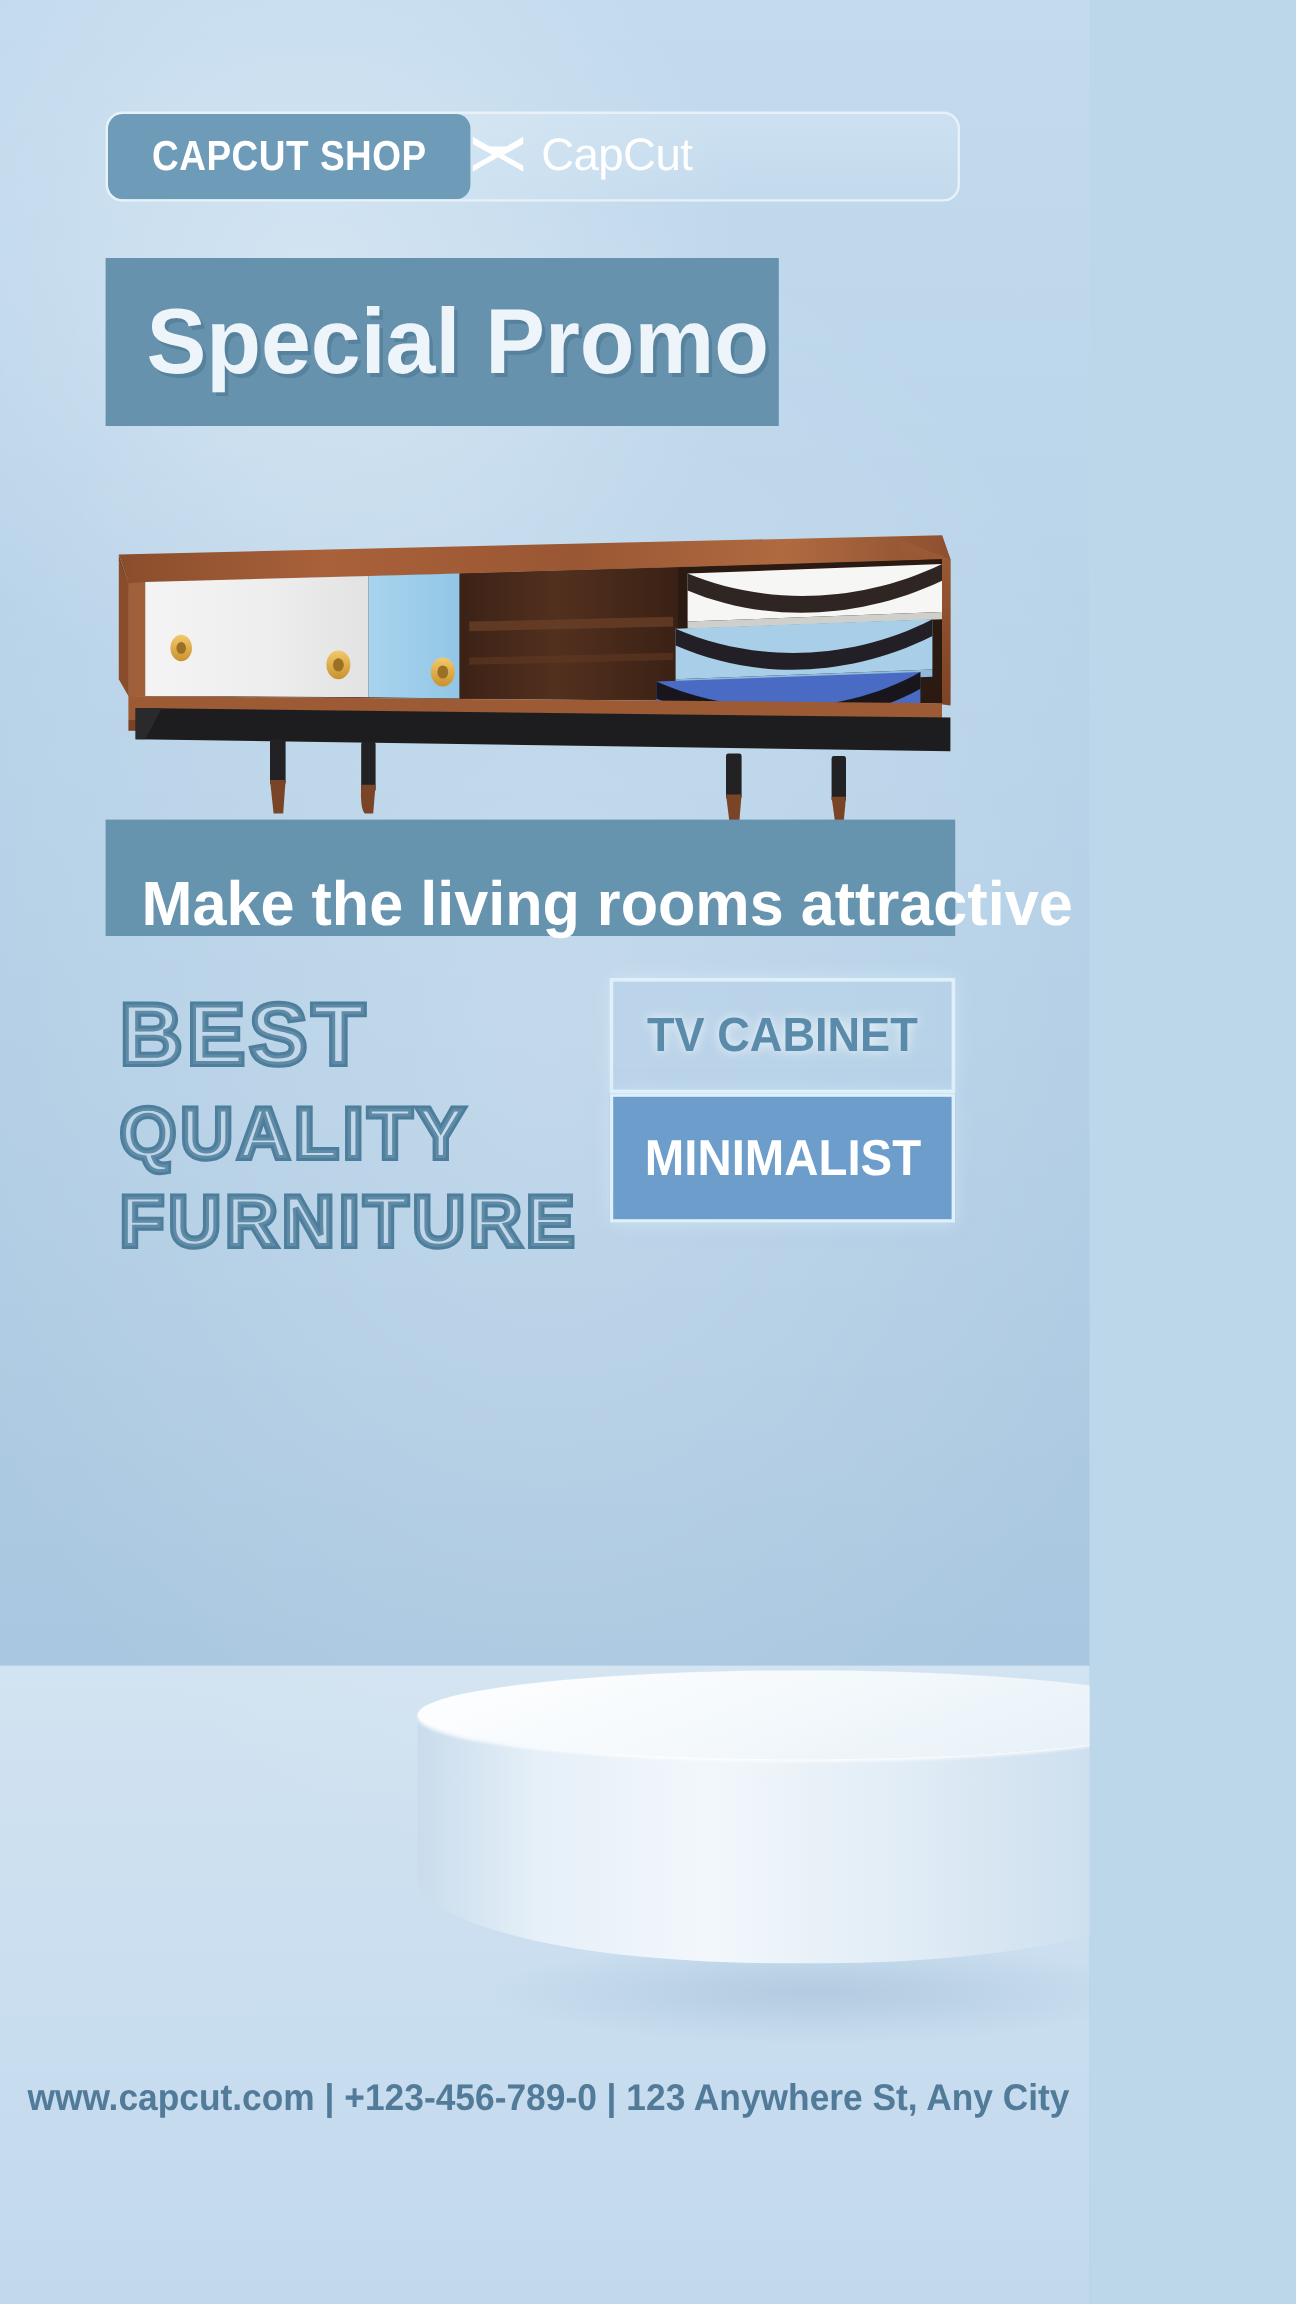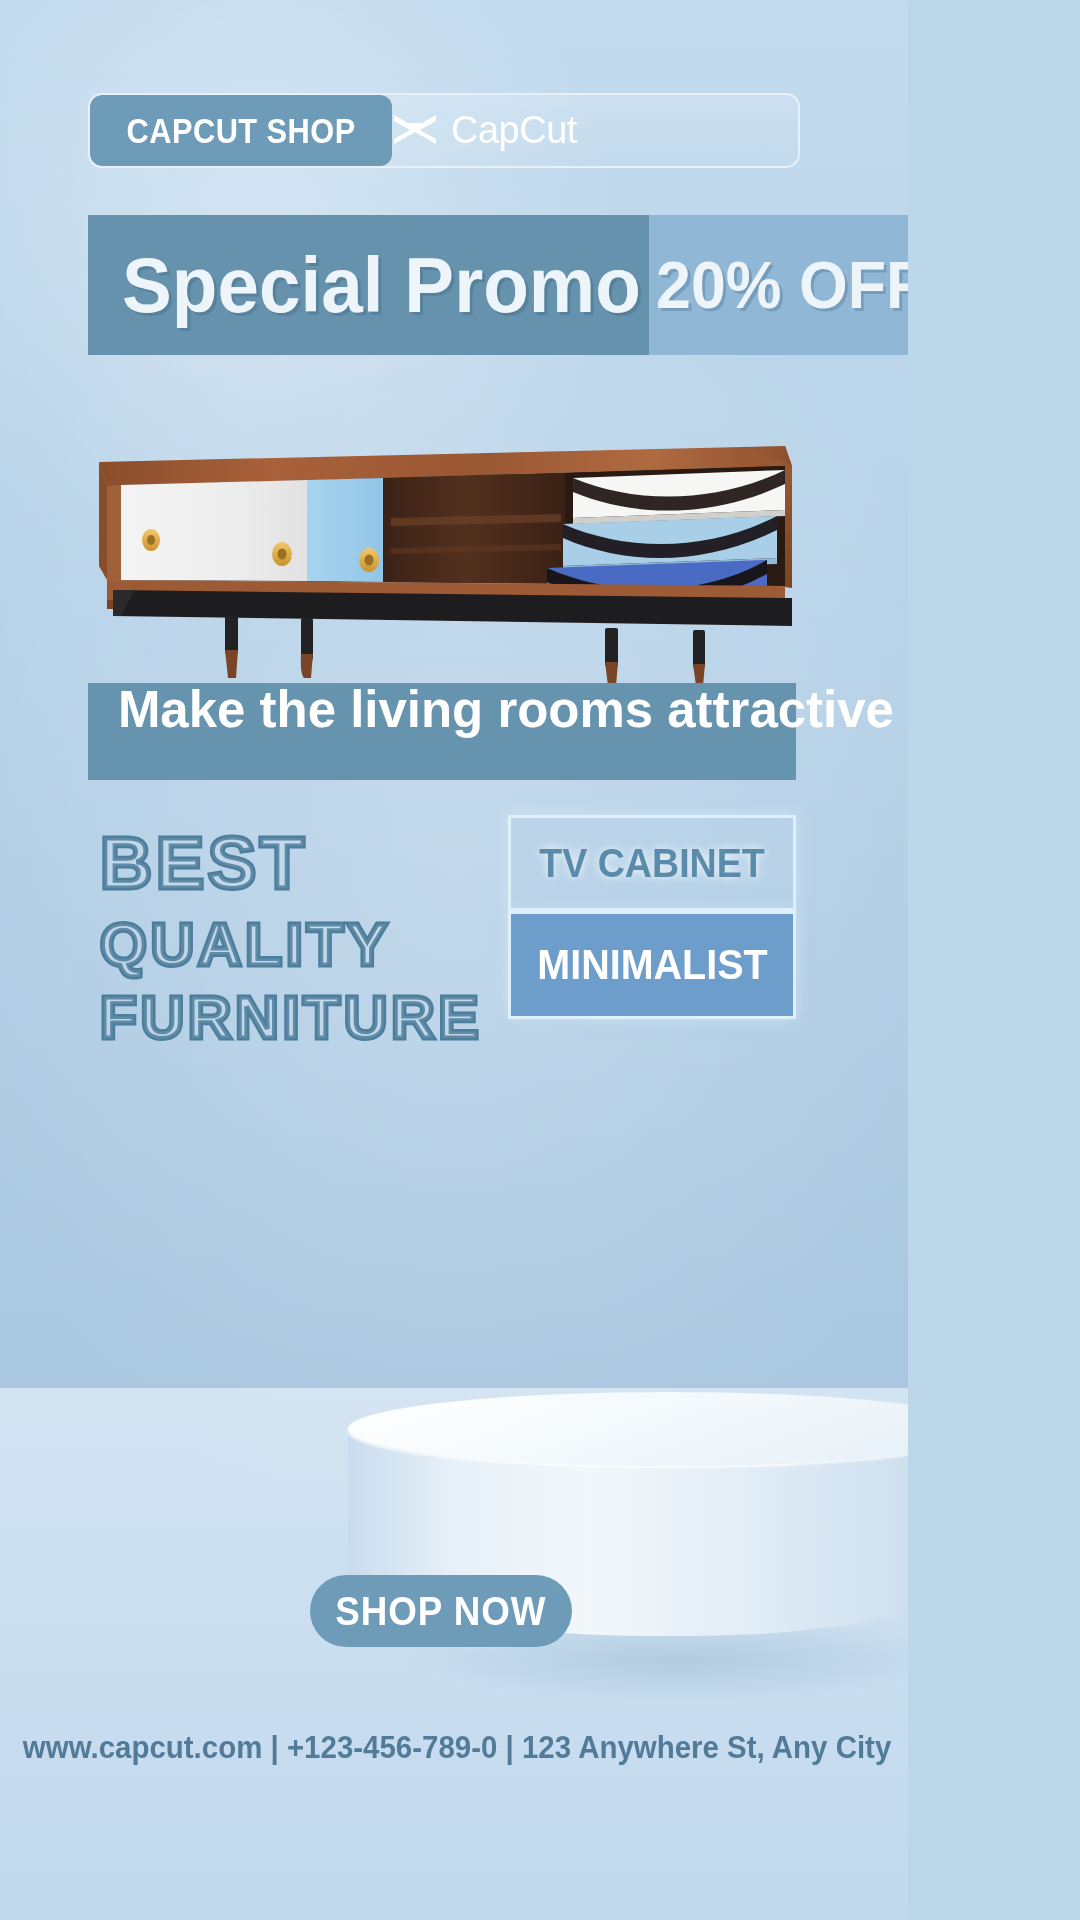--- a/index.html
+++ b/index.html
@@ -90,21 +90,21 @@
     color:#eef5fa;font-size:66px;font-weight:700;line-height:1;white-space:nowrap;
     font-family:"Liberation Sans Narrow","Liberation Sans",sans-serif;transform:scaleX(.95);
     text-shadow:3px 3px 0 rgba(60,100,130,.30);
   }
   
   .furn{position:absolute;left:95px;top:440px;width:700px;height:250px;}
   .furn svg{display:block;}
   
   .headline{
     position:absolute;left:88px;top:683px;width:708px;height:97px;
-    background:#6693ae;display:flex;align-items:flex-start;padding-left:22px;box-sizing:border-box;
+    background:#6693ae;display:flex;align-items:flex-end;padding-left:22px;box-sizing:border-box;
   }
   .headline span{
     color:#ffffff;font-size:52px;font-weight:700;line-height:1;white-space:nowrap;
     font-family:"Liberation Sans Narrow","Liberation Sans",sans-serif;transform:scaleX(.98);
   }
   
   .outline-words{position:absolute;left:100px;top:820px;width:500px;}
   .ow{
     display:block;font-size:72px;font-weight:700;line-height:1.22;letter-spacing:4px;
     font-family:"Liberation Sans","DejaVu Sans",sans-serif;
@@ -188,23 +188,20 @@
           <path d="M12 11 L34 11 L23 17 Z" fill="#ffffff"></path>
         </svg>
       </span>
       <span class="cc-name">CapCut</span>
     </div>
   </div>
 
   <div class="promo">
     <div class="promo-left">
       <span>Special Promo</span>
-    </div>
-    <div class="promo-right">
-      <span>20% OFF</span>
     </div>
   </div>
 
   <div class="furn">
     <svg width="700" height="250" viewBox="0 0 700 250" aria-hidden="true">
       <defs>
         <linearGradient id="woodTop" x1="0" y1="0" x2="1" y2="0">
           <stop offset="0%" stop-color="#8a4d2c"></stop>
           <stop offset="25%" stop-color="#a9613a"></stop>
           <stop offset="55%" stop-color="#9a5733"></stop>
@@ -307,21 +304,18 @@
 
   <div class="tags">
     <div class="tag-top">
       <span>TV CABINET</span>
     </div>
     <div class="tag-bot">
       <span>MINIMALIST</span>
     </div>
   </div>
 
-  <div class="cta">
-    <span>SHOP NOW</span>
-  </div>
 
   <div class="footer">
     <span>www.capcut.com | +123-456-789-0 | 123 Anywhere St, Any City</span>
   </div>
 
 </div>
 
 </body></html>

